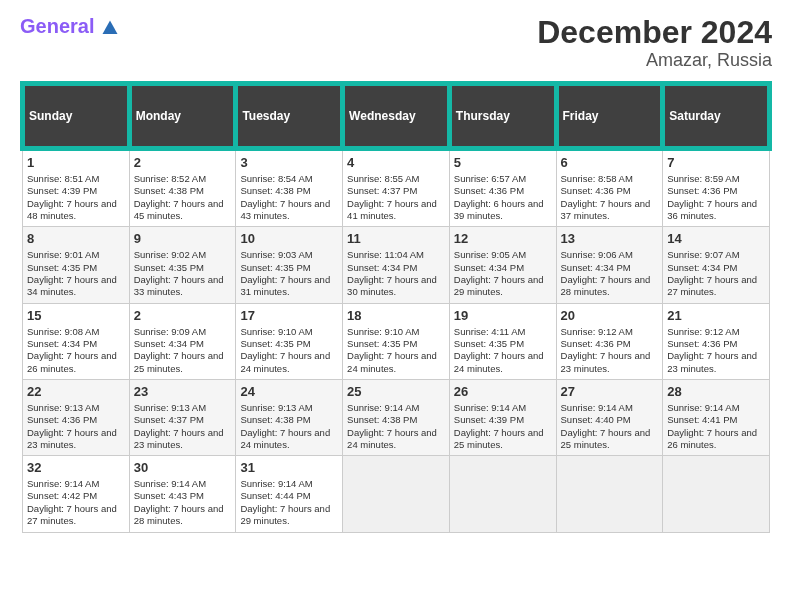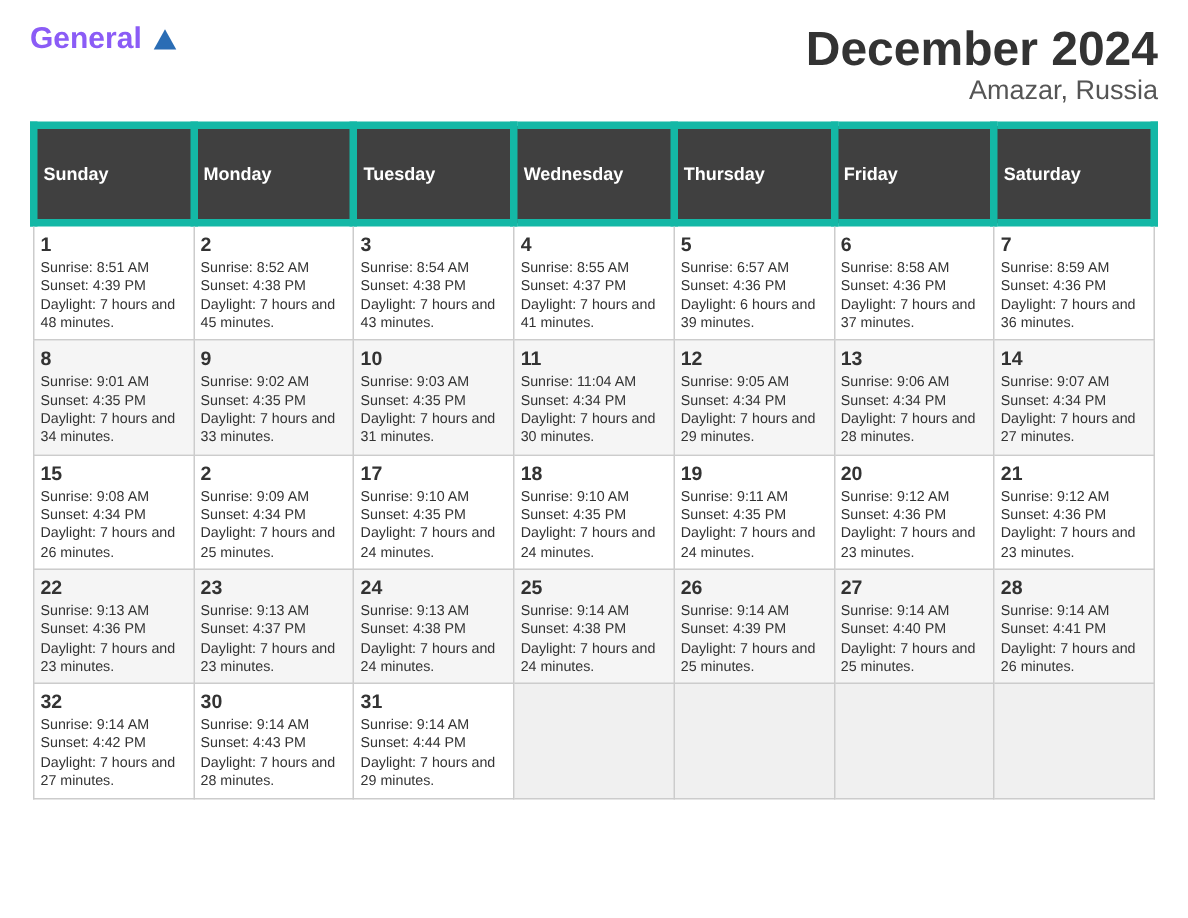--- a/index.html
+++ b/index.html
@@ -222,21 +222,21 @@
             <div>Daylight: 7 hours and 24 minutes.</div>
           </td>
           <td>
             <span class="day-num">18</span>
             <div>Sunrise: 9:10 AM</div>
             <div>Sunset: 4:35 PM</div>
             <div>Daylight: 7 hours and 24 minutes.</div>
           </td>
           <td>
             <span class="day-num">19</span>
-            <div>Sunrise: 9:11 AM</div>
+            <div>Sunrise: 4:11 AM</div>
             <div>Sunset: 4:35 PM</div>
             <div>Daylight: 7 hours and 24 minutes.</div>
           </td>
           <td>
             <span class="day-num">20</span>
             <div>Sunrise: 9:12 AM</div>
             <div>Sunset: 4:36 PM</div>
             <div>Daylight: 7 hours and 23 minutes.</div>
           </td>
           <td>

